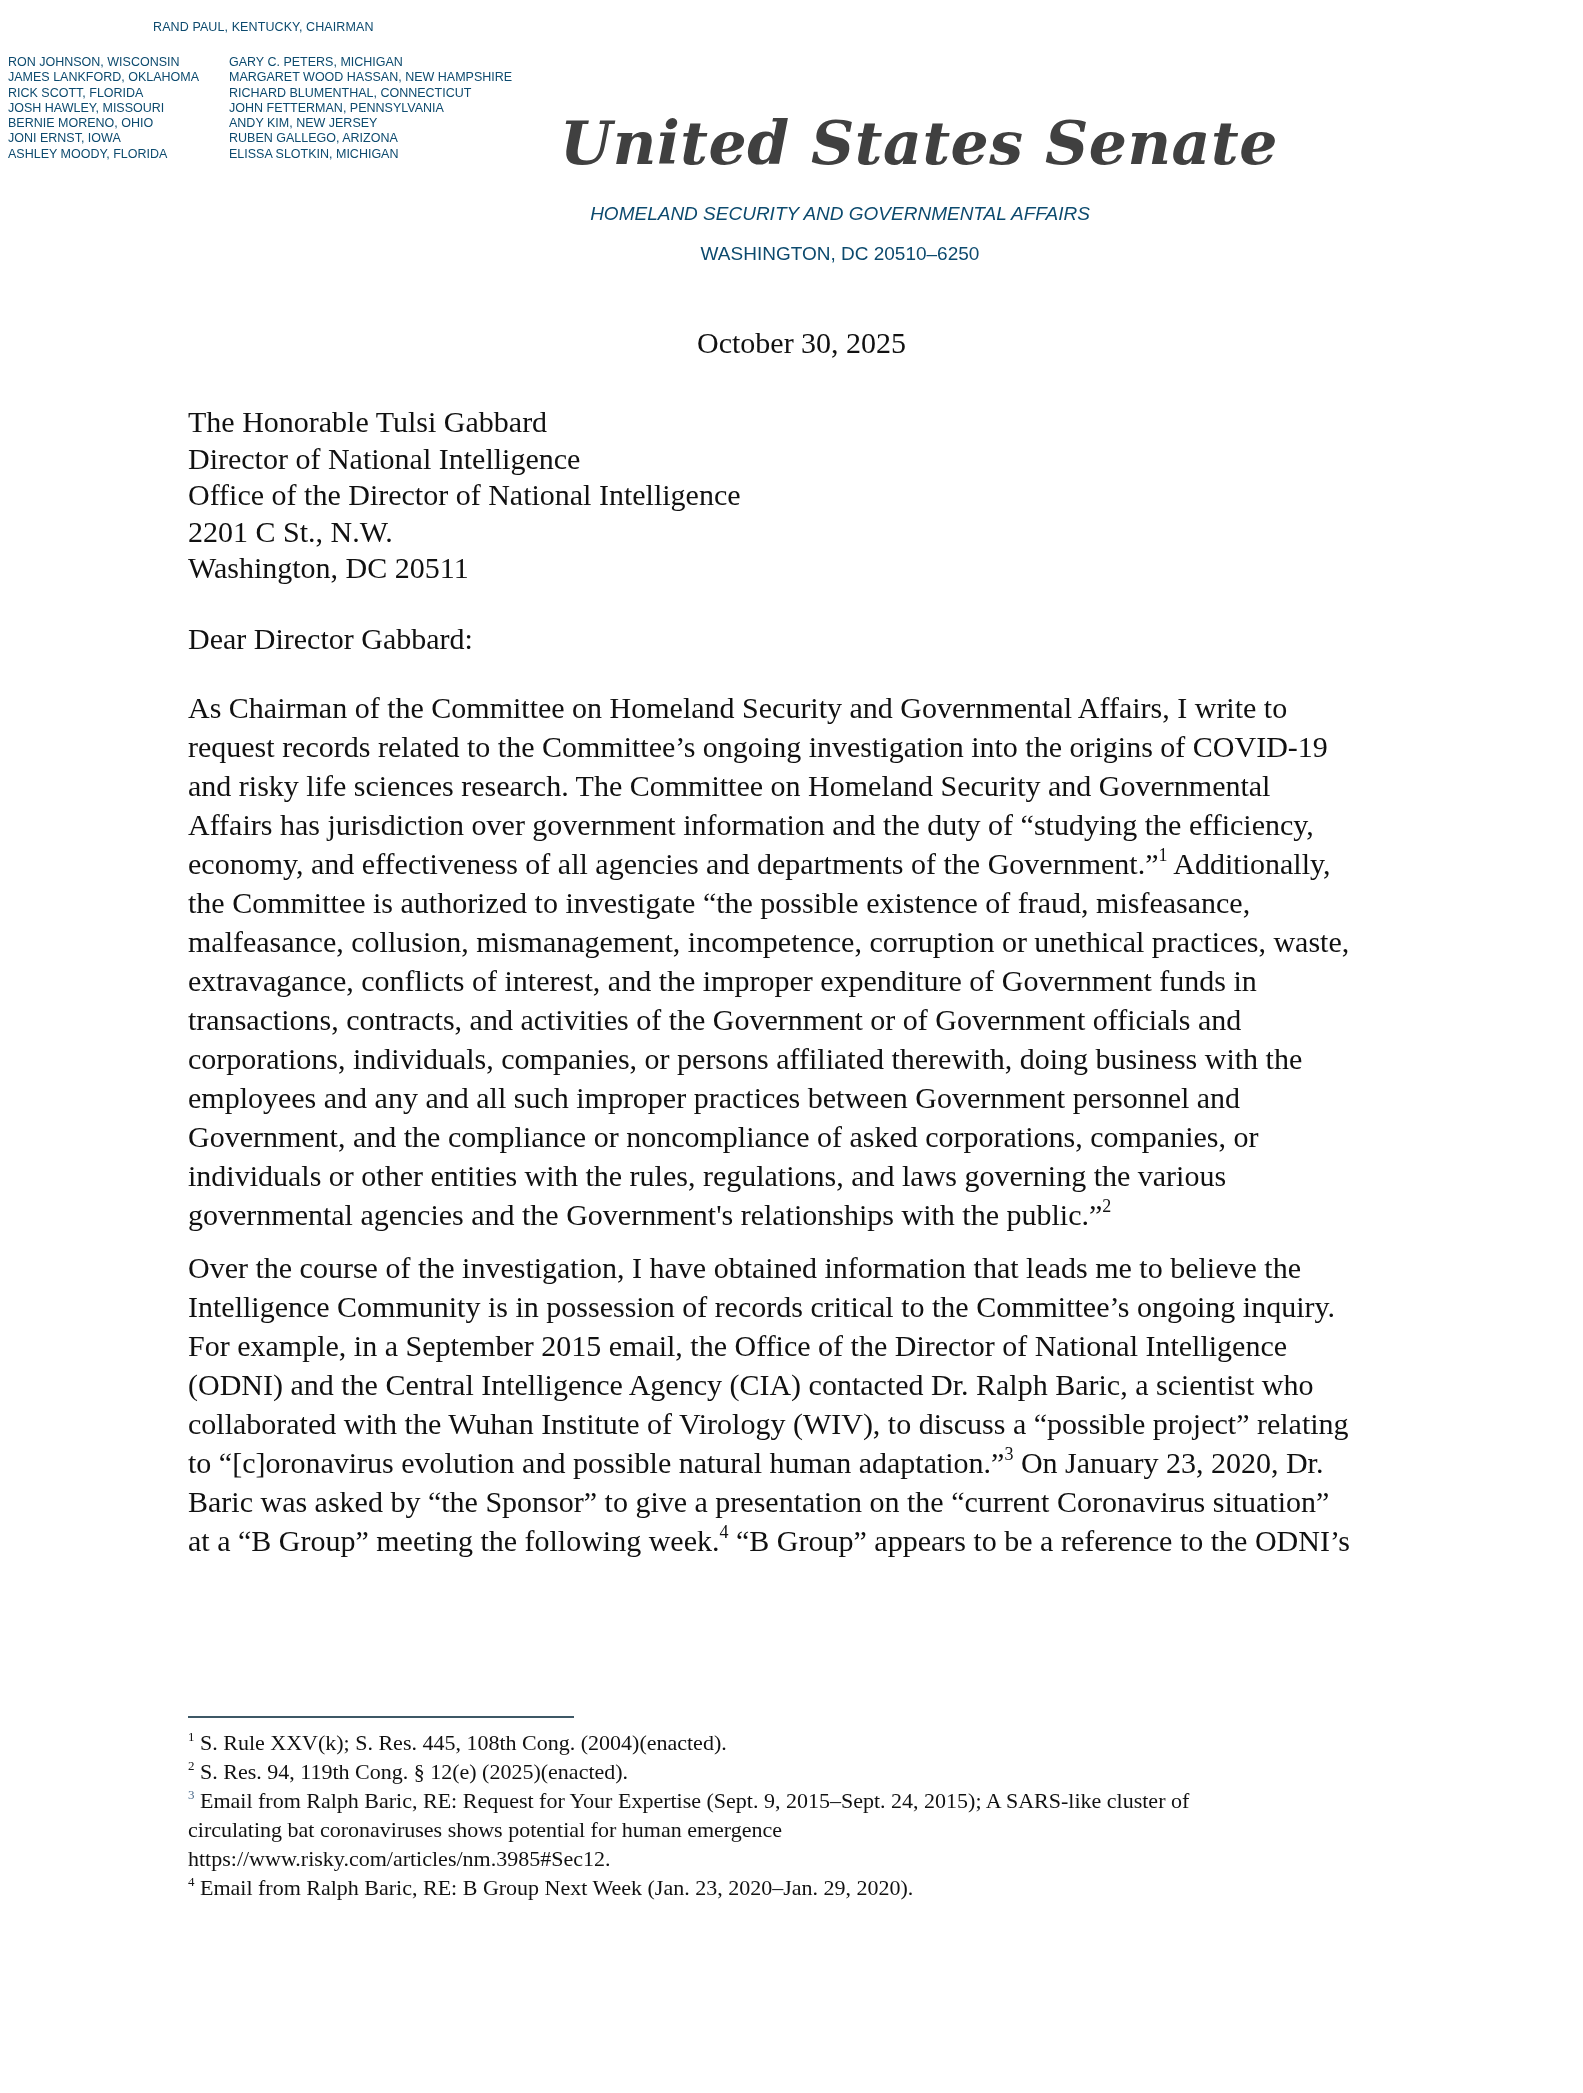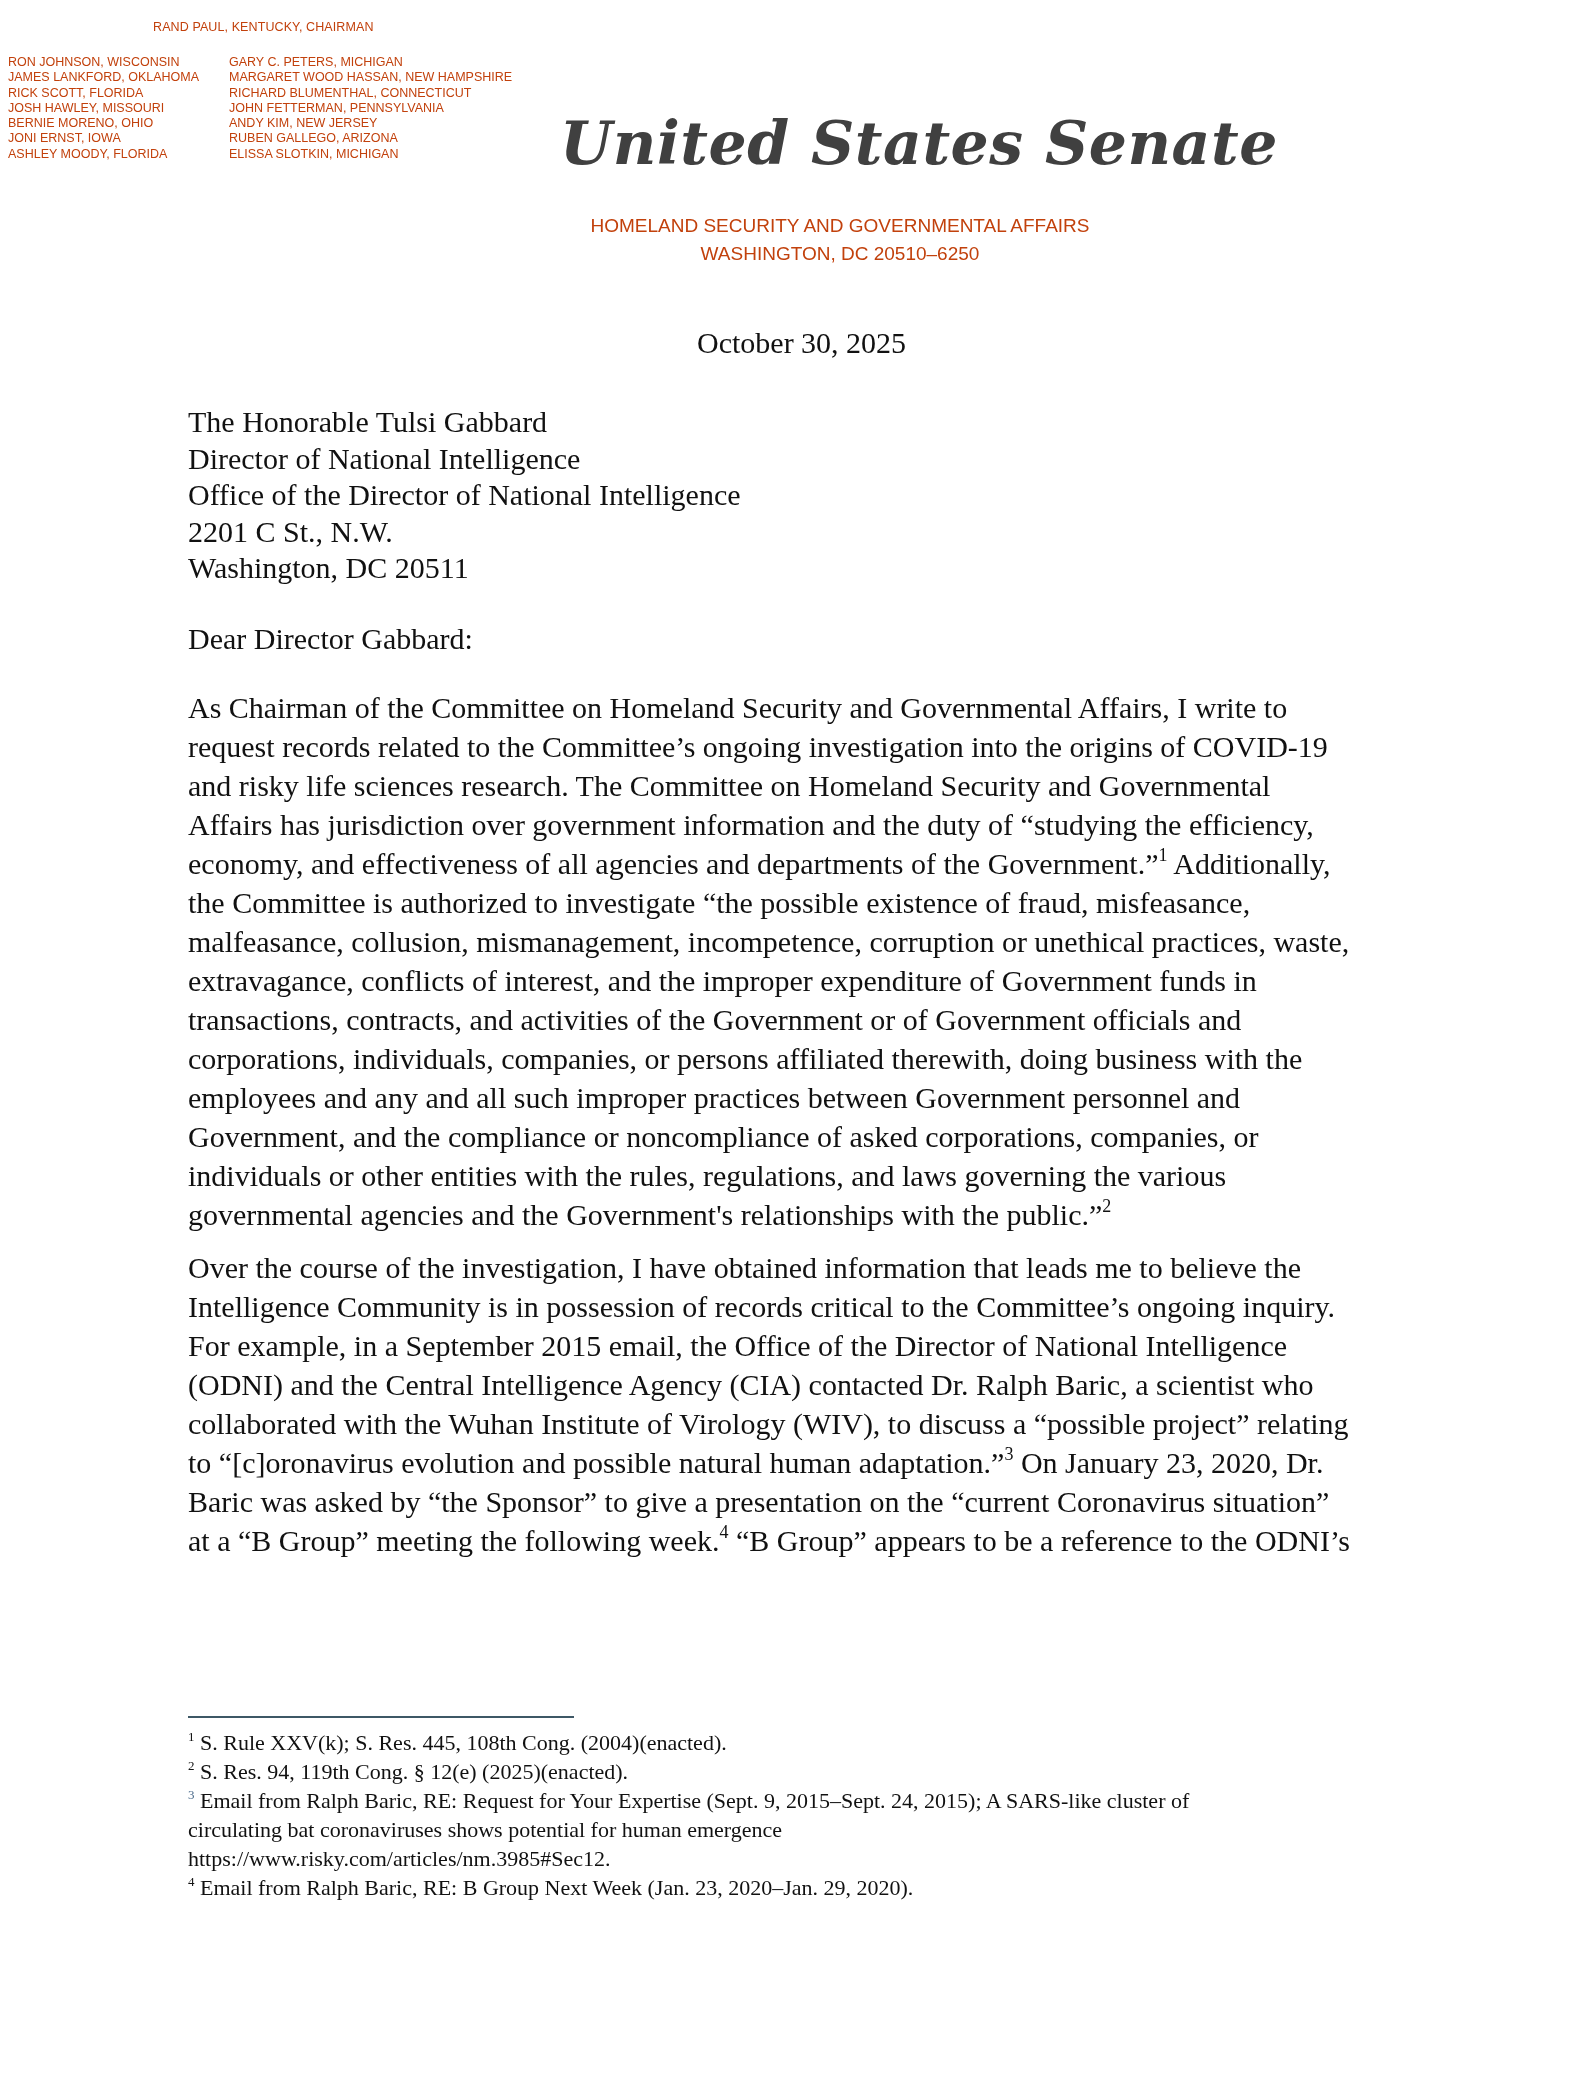--- a/index.html
+++ b/index.html
@@ -1,32 +1,32 @@
 <!DOCTYPE html>
 <html><head>
 <meta charset="utf-8">
 <style>
   html, body { margin: 0; padding: 0; background: #ffffff; }
   body { width: 1583px; height: 2093px; position: relative; overflow: hidden; }
   .page { position: absolute; left: 0; top: 0; width: 1583px; height: 2093px; background: #fff; }
 
   
-  .lh { color: #c2410c; font-family: "Liberation Sans", sans-serif; }
+  .lh { color: #0c4a6e; font-family: "Liberation Sans", sans-serif; }
   .chairman { position: absolute; top: 20px; left: 153px; font-size: 12.5px; letter-spacing: 0.1px; white-space: nowrap; }
   .members { position: absolute; top: 55px; font-size: 12.5px; line-height: 15.3px; white-space: nowrap; }
   .members.left { left: 8px; }
   .members.right { left: 229px; }
   .members div { height: 15.3px; }
 
   .senate-title { position: absolute; top: 108px; left: 560px; width: 560px; text-align: center;
     font-family: "DejaVu Serif", serif; font-weight: bold; font-size: 60px; color: #404040;
     letter-spacing: 0.5px; white-space: nowrap; font-style: italic; }
   .committee { position: absolute; left: 520px; width: 640px; text-align: center; font-size: 19px; white-space: nowrap; }
   .committee.l1 { top: 180px; }
-  .committee.l2 { top: 215px; }
+  .committee.l2 { top: 203px; font-style: italic; }
   .committee.l3 { top: 243px; }
 
   
   .serif { font-family: "Liberation Serif", serif; color: #111; }
   .date { position: absolute; top: 326px; left: 697px; font-size: 30px; white-space: nowrap; }
   .address { position: absolute; top: 404px; left: 188px; font-size: 30px; line-height: 36.5px; }
   .address div { white-space: nowrap; }
   .salutation { position: absolute; top: 622px; left: 188px; font-size: 30px; white-space: nowrap; }
 
   .para { position: absolute; left: 188px; width: 1230px; font-size: 30px; line-height: 39px; }

